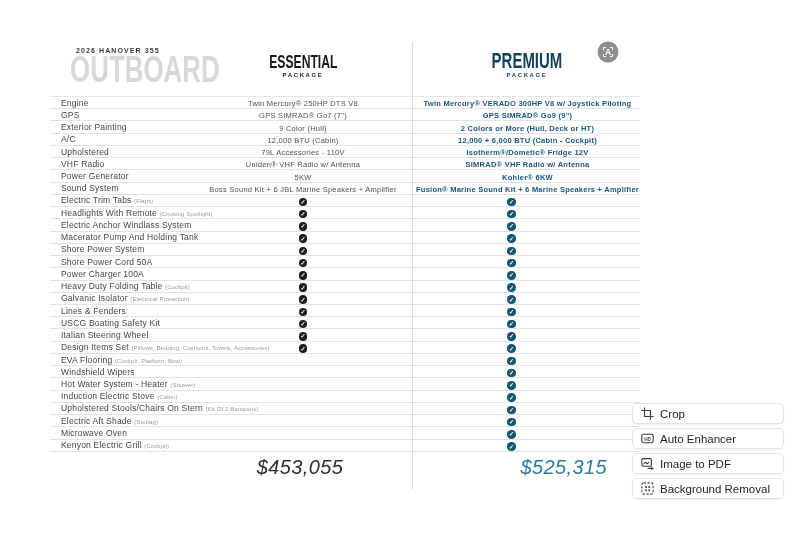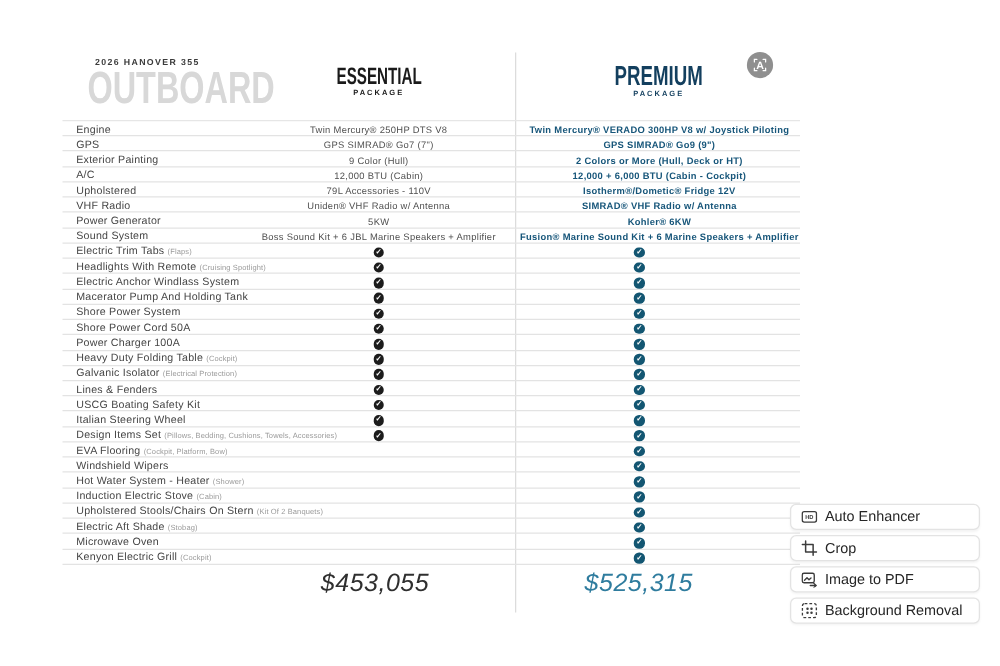--- a/index.html
+++ b/index.html
@@ -37,21 +37,21 @@
   .cell.premium{left:365px;width:225px;}
   .value-text{font-size:7.5px;color:#4f4f4f;letter-spacing:0.25px;white-space:nowrap;}
   .value-text.premium-val{color:var(--premium-accent);font-weight:bold;}
   .chk{width:8.5px;height:8.5px;border-radius:50%;display:flex;align-items:center;
     justify-content:center;color:#fff;font-size:6px;font-weight:bold;line-height:1;}
   .chk.ess{background:var(--essential-check);}
   .chk.pre{background:var(--premium-check);transform:translateX(-16px);}
   
   .price{position:absolute;top:456px;font-size:20px;letter-spacing:0.4px;text-align:center;font-style:italic;}
   .price.essential{left:190px;width:220px;color:#2f2f2f;}
-  .price.premium{left:415px;width:192px;color:var(--premium-price);}
+  .price.premium{left:415px;width:192px;color:var(--premium-price);text-align:right;}
   
   .tool-panel{position:absolute;left:632px;top:403px;display:flex;flex-direction:column;gap:4px;}
   .tool-btn{display:flex;align-items:center;gap:6px;width:152px;height:21px;box-sizing:border-box;
     padding:0 8px;background:#fff;border:1px solid #e3e3e3;border-radius:5px;
     box-shadow:0 1px 2px rgba(0,0,0,0.05);cursor:pointer;font-family:inherit;}
   .tool-btn .t-label{font-size:11.5px;color:#262626;white-space:nowrap;}
   .tool-btn .t-icon{width:13px;height:13px;flex:0 0 13px;display:flex;}
 </style>
 </head>
 <body>
@@ -335,35 +335,35 @@
         </div>
       </div>
     </div>
 
   <div class="price essential">$453,055</div>
   <div class="price premium">$525,315</div>
 
   <div class="tool-panel">
       <button class="tool-btn">
         <span class="t-icon">
+          <svg width="13" height="13" viewBox="0 0 13 13" fill="none" stroke="#3c3c3c" stroke-width="1.2" stroke-linecap="round" stroke-linejoin="round">
+            <path d="M3.5 0.8v8.7h8.7"></path>
+            <path d="M0.8 3.5h8.7v8.7"></path>
+          </svg>
+        </span>
+        <span class="t-label">Crop</span>
+      </button>
+      <button class="tool-btn">
+        <span class="t-icon">
           <svg width="13" height="13" viewBox="0 0 13 13">
             <rect x="0.8" y="2.3" width="11.4" height="8.4" rx="1.6" fill="none" stroke="#3c3c3c" stroke-width="1.1"></rect>
             <text x="6.5" y="8.6" text-anchor="middle" font-size="4.6" font-weight="bold" font-family="Liberation Sans, sans-serif" fill="#3c3c3c">HD</text>
           </svg>
         </span>
         <span class="t-label">Auto Enhancer</span>
-      </button>
-      <button class="tool-btn">
-        <span class="t-icon">
-          <svg width="13" height="13" viewBox="0 0 13 13" fill="none" stroke="#3c3c3c" stroke-width="1.2" stroke-linecap="round" stroke-linejoin="round">
-            <path d="M3.5 0.8v8.7h8.7"></path>
-            <path d="M0.8 3.5h8.7v8.7"></path>
-          </svg>
-        </span>
-        <span class="t-label">Crop</span>
       </button>
       <button class="tool-btn">
         <span class="t-icon">
           <svg width="13" height="13" viewBox="0 0 13 13" fill="none" stroke="#3c3c3c" stroke-width="1.1" stroke-linecap="round" stroke-linejoin="round">
             <rect x="0.8" y="1.6" width="9.6" height="7.6" rx="1.4"></rect>
             <path d="M2.6 7.2l2-2 1.6 1.6 1.6-1.4"></path>
             <path d="M7.2 11.4h4.6"></path>
             <path d="M10 9.6l1.8 1.8-1.8 1.8" stroke-width="1"></path>
           </svg>
         </span>

